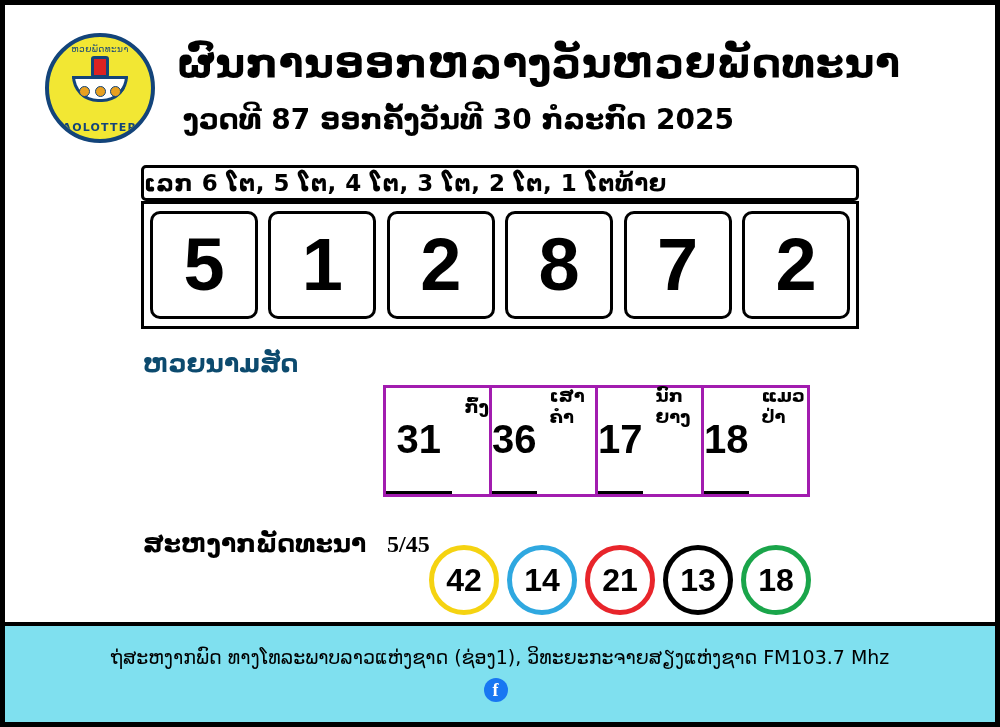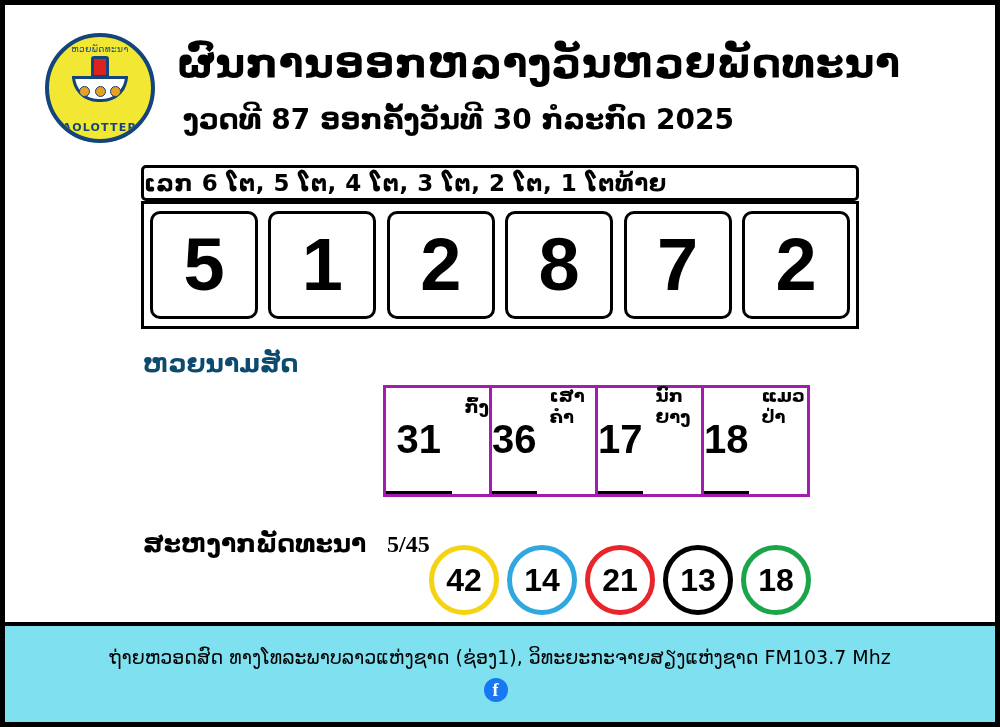--- a/index.html
+++ b/index.html
@@ -366,19 +366,19 @@
   </div>
   <div class="balls-row">
     <div class="ball" style="border-color: rgb(245, 211, 17);">42</div>
     <div class="ball" style="border-color: rgb(47, 168, 224);">14</div>
     <div class="ball" style="border-color: rgb(232, 37, 43);">21</div>
     <div class="ball" style="border-color: rgb(0, 0, 0);">13</div>
     <div class="ball" style="border-color: rgb(26, 165, 74);">18</div>
   </div>
 
   <div class="footer">
-    <div class="footer-line1">ຖ່າຍຫວອດສົດ  ທາງໂທລະພາບລາວແຫ່ງຊາດ  (ຊ່ອງ1), ວິທະຍະກະຈາຍສຽງແຫ່ງຊາດ  FM103.7 Mhz</div>
+    <div class="footer-line1">ຖ່ສະຫງາກພົດ  ທາງໂທລະພາບລາວແຫ່ງຊາດ  (ຊ່ອງ1), ວິທະຍະກະຈາຍສຽງແຫ່ງຊາດ  FM103.7 Mhz</div>
     <div class="footer-line2">
       <span class="fb-icon">f</span>
     </div>
   </div>
 
 </div>
 
 </body></html>

